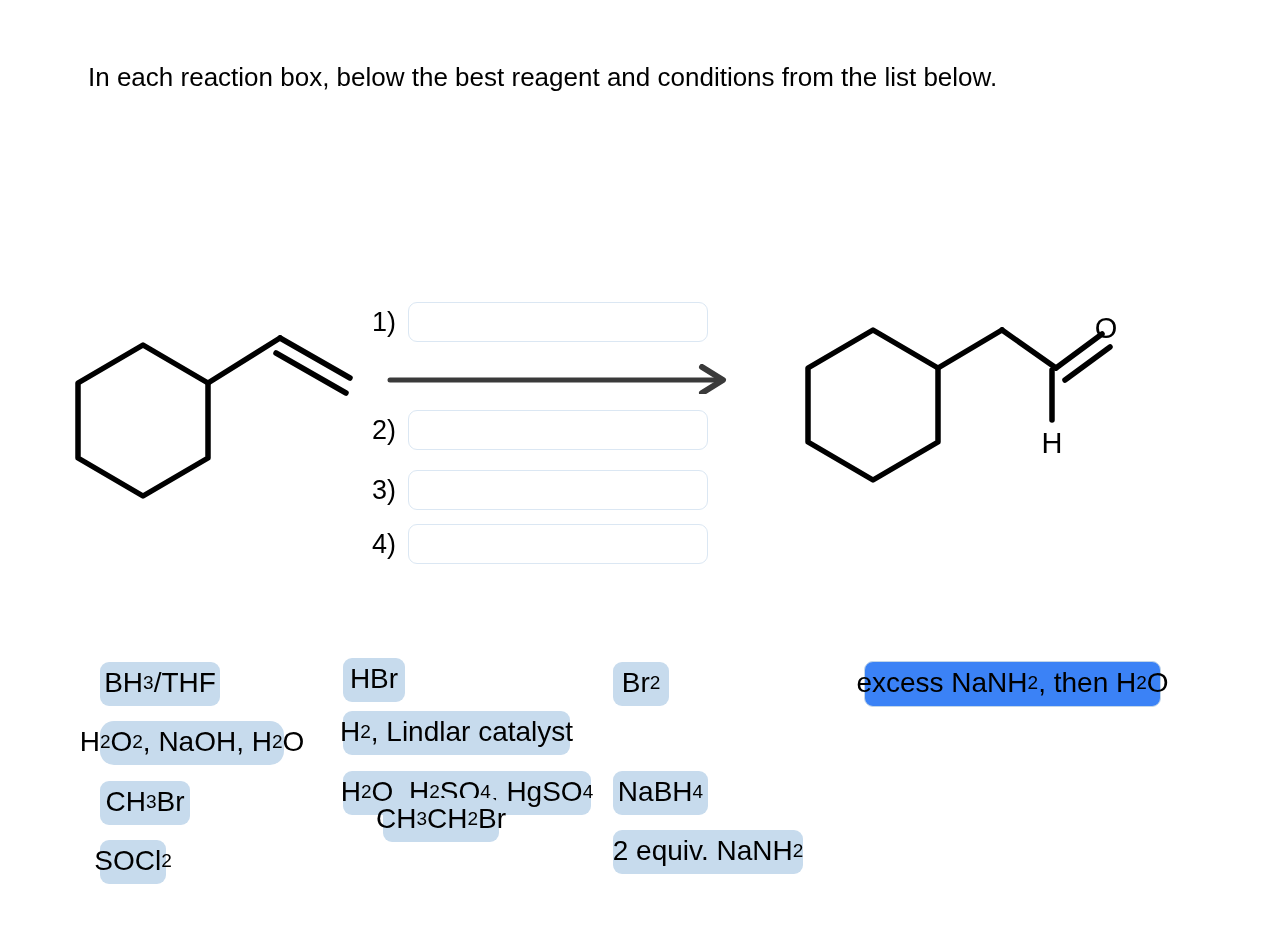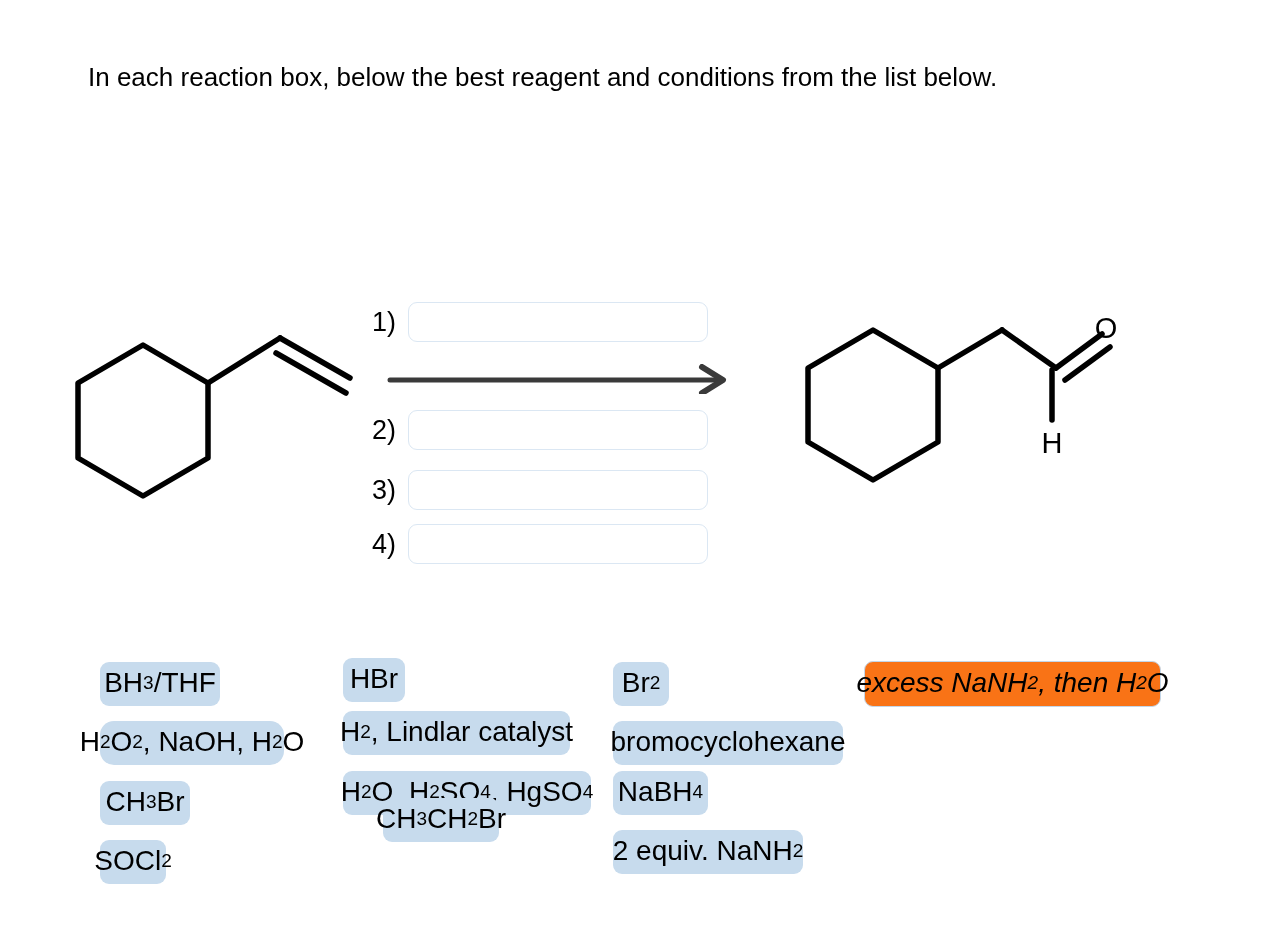--- a/index.html
+++ b/index.html
@@ -111,23 +111,22 @@
     border-radius: 9px;
     padding: 5px 13px 7px 13px;
     font-size: 28px;
     line-height: 1.15;
     color: #000;
     white-space: nowrap;
     pointer-events: auto;
     cursor: move;
   }
   .chip.outlined {
-    background: #f97316;
+    background: #3b82f6;
     border: 1.6px solid #c3d6e8;
-    font-style: italic;
   }
   .chip sub {
     font-size: 0.68em;
     vertical-align: -0.22em;
     line-height: 0;
   }
 </style>
 </head>
 <body>
 
@@ -206,17 +205,16 @@
 <div class="bank" id="reagent-bank">
     <div class="chip" style="left: 100px; top: 662px; width: 120px;">BH<sub>3</sub>/THF</div>
     <div class="chip" style="left: 100px; top: 721px; width: 184px; border-radius: 14px;">H<sub>2</sub>O<sub>2</sub>, NaOH, H<sub>2</sub>O</div>
     <div class="chip" style="left: 100px; top: 781px; width: 90px;">CH<sub>3</sub>Br</div>
     <div class="chip" style="left: 100px; top: 840px; width: 66px;">SOCl<sub>2</sub></div>
     <div class="chip" style="left: 343px; top: 658px; width: 62px;">HBr</div>
     <div class="chip" style="left: 343px; top: 711px; width: 227px;">H<sub>2</sub>, Lindlar catalyst</div>
     <div class="chip" style="left: 343px; top: 771px; width: 248px;">H<sub>2</sub>O, H<sub>2</sub>SO<sub>4</sub>, HgSO<sub>4</sub></div>
     <div class="chip" style="left: 343px; top: 798px; width: 116px; margin-left: 40px;">CH<sub>3</sub>CH<sub>2</sub>Br</div>
     <div class="chip" style="left: 613px; top: 662px; width: 56px;">Br<sub>2</sub></div>
-    <div class="chip" style="left: 613px; top: 721px; width: 230px;">bromocyclohexane</div>
     <div class="chip" style="left: 613px; top: 771px; width: 95px;">NaBH<sub>4</sub></div>
     <div class="chip" style="left: 613px; top: 830px; width: 190px;">2 equiv. NaNH<sub>2</sub></div>
     <div class="chip outlined" style="left: 864px; top: 661px; width: 297px;">excess NaNH<sub>2</sub>, then H<sub>2</sub>O</div>
   </div>
 
 </body></html>

